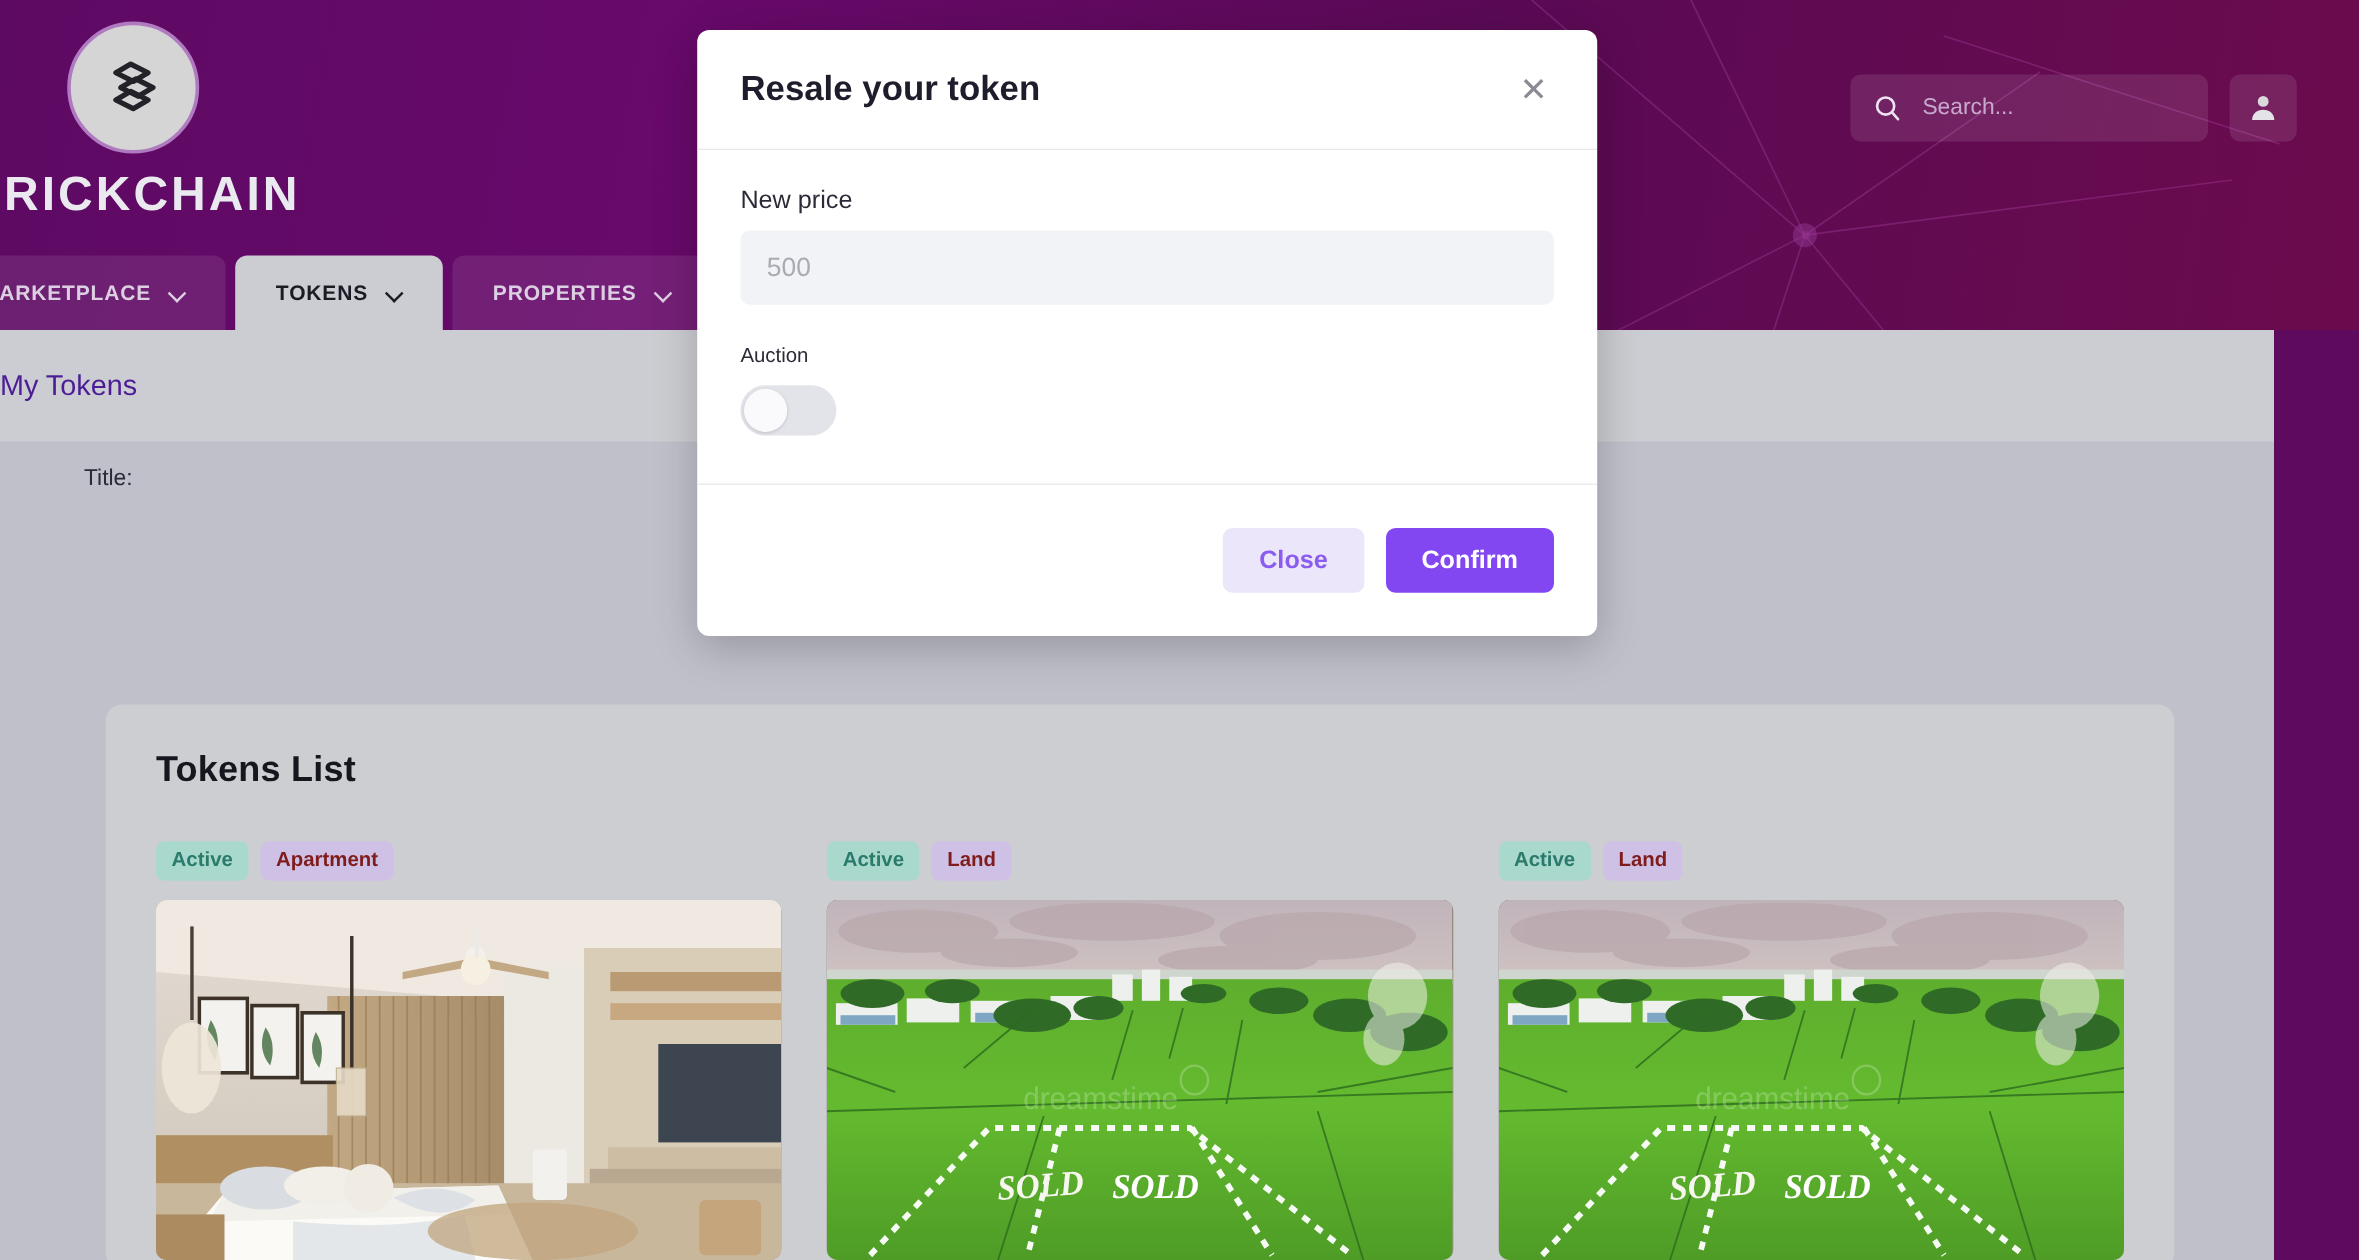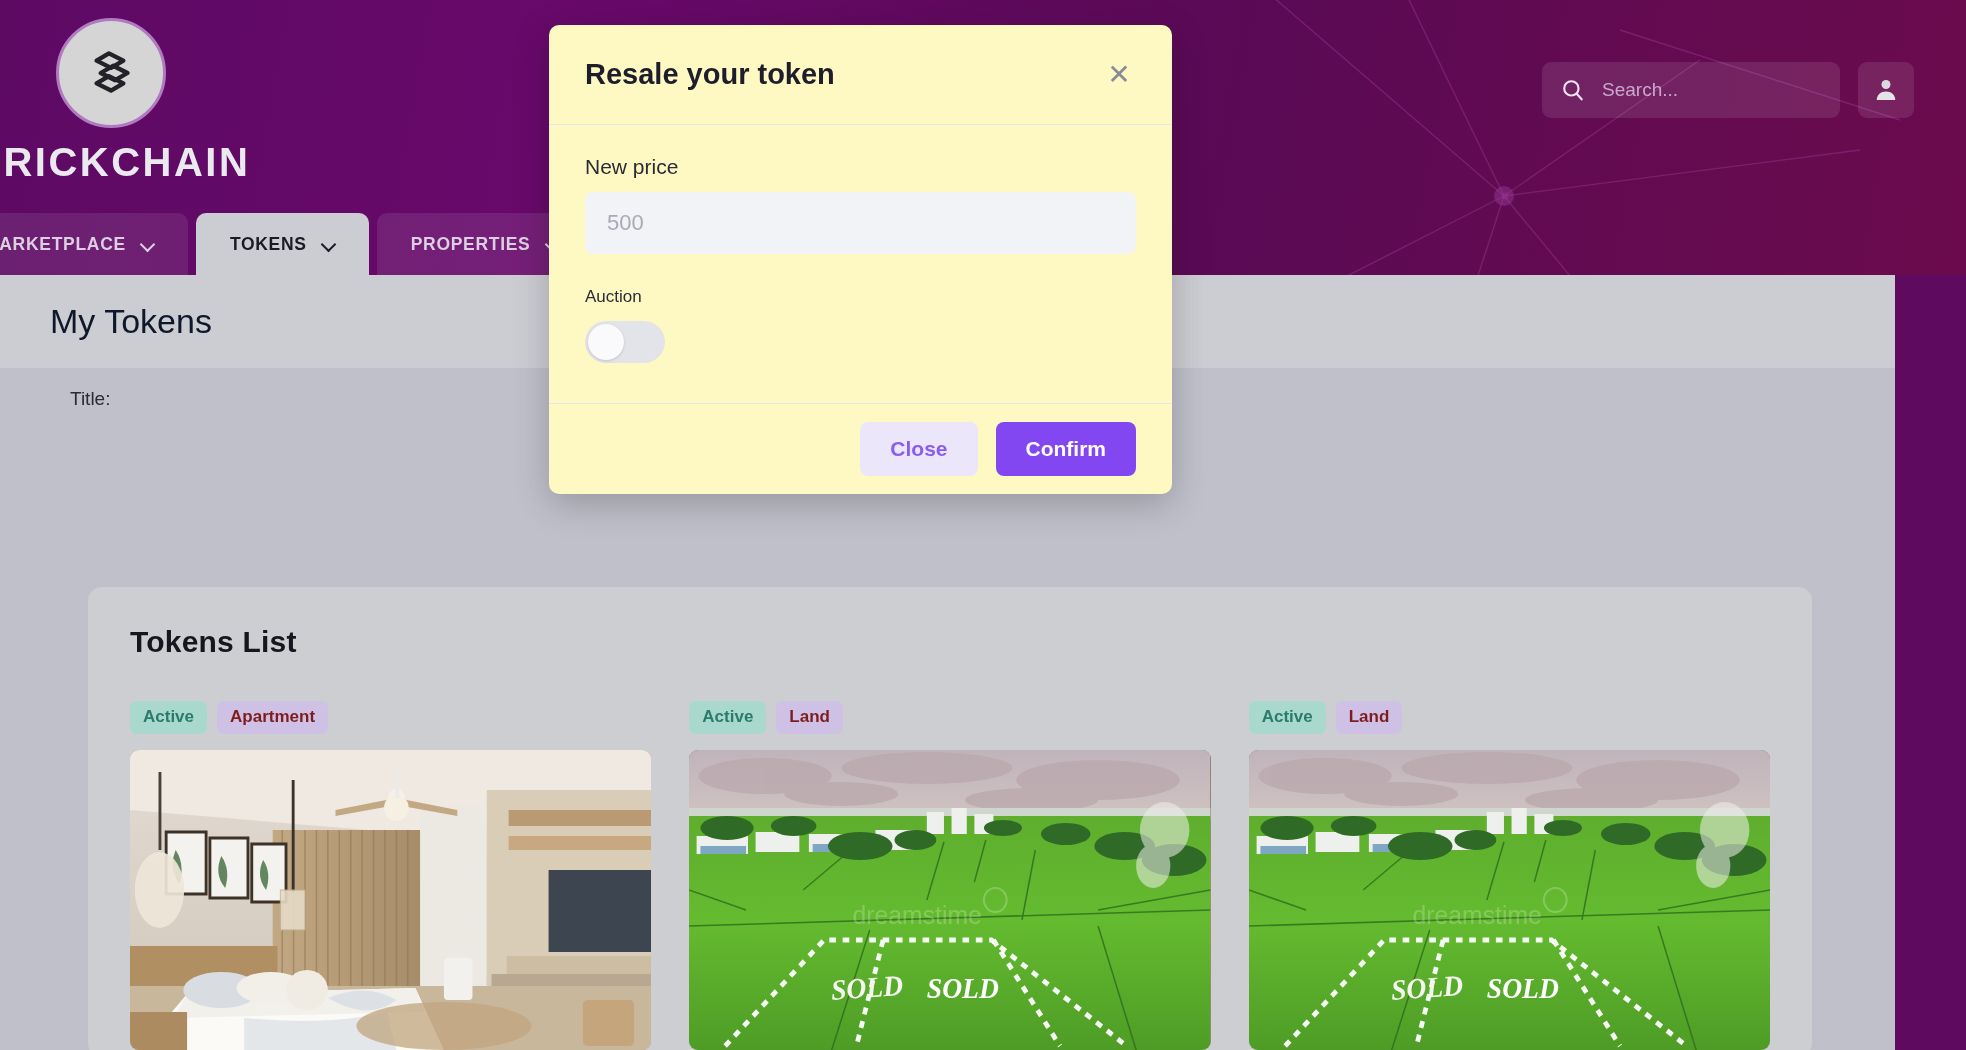--- a/index.html
+++ b/index.html
@@ -76,21 +76,21 @@
   
   .body-area {
     position: absolute; top: 275px; left: 0; width: 1895px; height: 775px;
     background: #bfc0ca;
   }
   .sub-header {
     position: absolute; top: 0; left: 0; width: 1895px; height: 93px;
     background: #cccdd2;
     display: flex; align-items: center;
   }
-  .sub-title { margin-left: 50px; font-size: 34px; color: #0f172a; font-weight: 400; }
+  .sub-title { font-size: 24px; color: #4c1d95; font-weight: 400; }
 
   .filterbar { position: absolute; top: 113px; left: 0; width: 1567px; padding: 0 70px; }
   .filter-label { font-size: 19px; color: #2a2a38; margin-left: 0; }
   .filter-row { display: flex; align-items: center; gap: 24px; margin-top: 12px; }
   .text-input {
     flex: 1 1 auto; height: 54px; border-radius: 9px;
     background: #cecfd3; border: none; outline: none;
     padding: 0 22px; font-size: 20px; color: #3a3a46;
     font-family: "Liberation Sans", sans-serif;
   }
@@ -120,22 +120,22 @@
   .badge.kind { background: #cfc0e6; color: #7f1d1d; }
   .card-img {
     width: 100%; height: 300px; border-radius: 9px; overflow: hidden;
     position: relative; background: #7a6a58;
   }
   .card-img svg { display: block; width: 100%; height: 100%; }
 
   
   .modal-backdrop { position: absolute; inset: 0; background: transparent; }
   .modal {
-    position: absolute; left: 549px; top: 25px; width: 623px;
-    background: #fef9c3; border-radius: 10px;
+    position: absolute; left: 581px; top: 25px; width: 750px;
+    background: #ffffff; border-radius: 10px;
     box-shadow: 0 10px 36px rgba(0,0,0,.22);
     overflow: hidden;
   }
   .modal-head {
     height: 100px; display: flex; align-items: center; justify-content: space-between;
     padding: 0 36px; border-bottom: 1px solid #e7e7ea;
   }
   .modal-title { font-size: 29px; font-weight: 700; color: #1d1d2b; }
   .modal-x {
     width: 34px; height: 34px; display: flex; align-items: center; justify-content: center;
@@ -152,21 +152,21 @@
   .field-label2 { font-size: 17px; color: #2b2b38; margin: 33px 0 14px; }
   .toggle {
     width: 80px; height: 42px; border-radius: 21px; background: #e3e3ea;
     position: relative; cursor: pointer;
   }
   .toggle .knob {
     position: absolute; left: 3px; top: 3px; width: 36px; height: 36px;
     border-radius: 50%; background: #fafafc; box-shadow: 0 1px 3px rgba(0,0,0,.15);
   }
   .modal-foot {
-    border-top: 1px solid #e7e7ea; padding: 18px 36px;
+    border-top: 1px solid #e7e7ea; padding: 36px 36px;
     display: flex; justify-content: flex-end; gap: 18px;
   }
   .btn { border: none; border-radius: 8px; padding: 0 30px; height: 54px;
          font-size: 21px; font-weight: 600; cursor: pointer;
          font-family: "Liberation Sans", sans-serif; }
   .btn-close { background: #ece6fb; color: #8a5cf0; }
   .btn-confirm { background: #8347f2; color: #fff; }
 </style>
 </head>
 <body>

